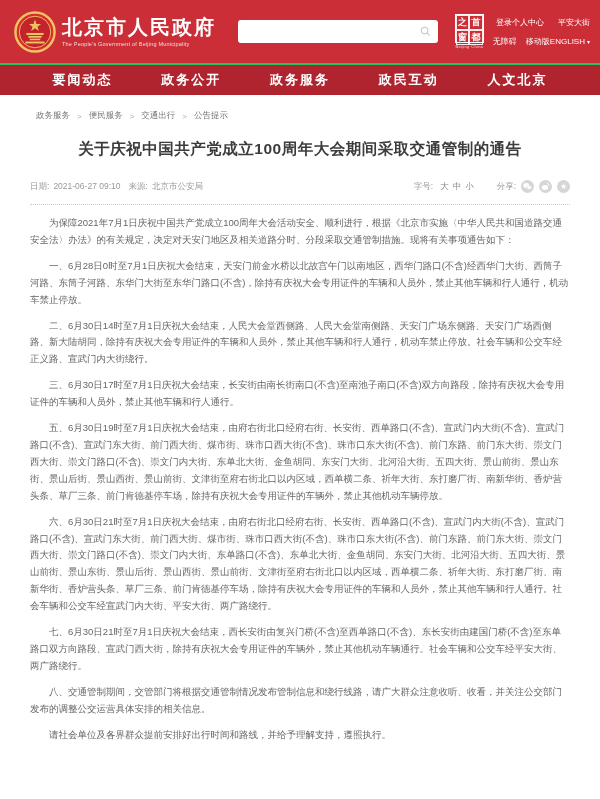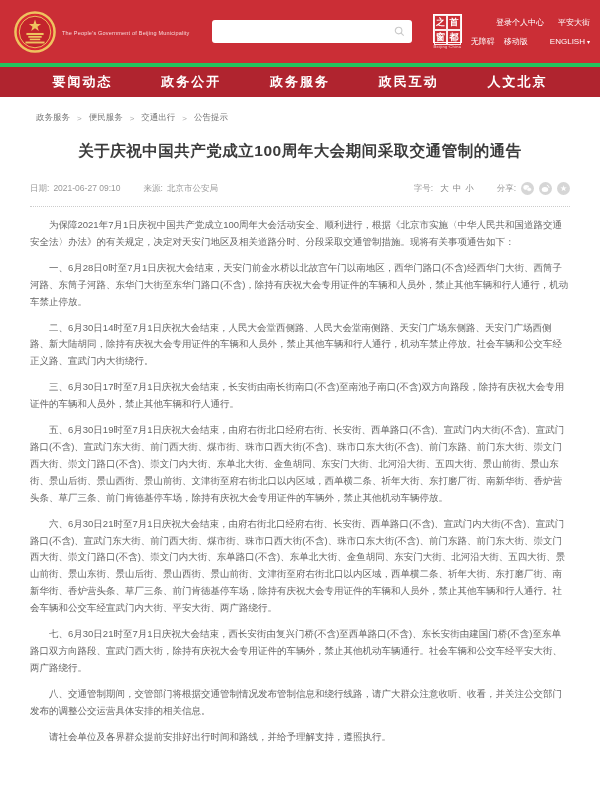--- a/index.html
+++ b/index.html
@@ -31,44 +31,44 @@
     grid-template-columns:1fr 1fr;grid-template-rows:1fr 1fr;cursor:pointer;}
   .stamp span{
     display:flex;align-items:center;justify-content:center;
     color:#fff;font-size:9px;font-weight:bold;border:0.5px solid rgba(255,255,255,.9);
     font-family:"DejaVu Serif",serif;
   }
   .stamp-wrap{display:flex;flex-direction:column;align-items:center;gap:1px;}
   .stamp-caption{color:#f4cfd1;font-size:4px;letter-spacing:.3px;}
   .toplinks{display:flex;flex-direction:column;gap:8px;align-items:flex-end;justify-content:flex-end;}
   .toplinks .row{display:flex;gap:14px;}
-  .toplinks .row2{gap:22px;}
+  .toplinks .row2{gap:0;}
   .toplink{color:#fff;font-size:8px;cursor:pointer;white-space:nowrap;display:flex;align-items:center;gap:2px;}
   .caret{font-size:6px;color:#fff;}
   
   .nav{
-    background:#b0242f;border-top:4px solid #22c55e;height:30px;
+    background:#b0242f;border-top:2px solid #22c55e;height:30px;
     display:flex;align-items:center;justify-content:space-around;padding:0 28px;
   }
   .nav-item{color:#fff;font-size:13px;font-weight:bold;letter-spacing:2px;cursor:pointer;}
   
   .breadcrumb{padding:15px 36px 0;font-size:8.5px;color:#777;display:flex;align-items:center;}
   .breadcrumb .sep{color:#aaa;margin:0 7px;font-size:8px;}
   .breadcrumb span[data-name="breadcrumb-item"]{cursor:pointer;}
   
   .article-title{
     text-align:center;font-size:15.5px;font-weight:bold;color:#3c3c3c;
     margin:17px 30px 0;letter-spacing:.5px;
   }
   .meta-row{
     display:flex;justify-content:space-between;align-items:center;
     margin:20px 30px 0;font-size:8.5px;color:#999;
   }
   .meta-left span{margin-right:4px;}
-  .meta-left .gap{margin-left:19px;}
+  .meta-left .gap{margin-left:4px;}
   .meta-right{display:flex;align-items:center;gap:5px;}
   .fs-opt{color:#888;cursor:pointer;margin:0 2px;}
   .share-label{margin-left:16px;}
   .share-ic{
     width:13px;height:13px;border-radius:50%;background:#d6d6d6;color:#fff;
     display:inline-flex;align-items:center;justify-content:center;cursor:pointer;
     font-size:8px;line-height:1;
   }
   .divider{border-top:1px dotted #ccc;margin:11px 30px 0;}
   .article-body{margin:10px 30px 0;font-size:9.5px;color:#666;}
@@ -83,20 +83,21 @@
       <circle cx="22" cy="22" r="20.5" fill="#d82a32"></circle>
       <circle cx="22" cy="22" r="20.5" fill="none" stroke="#efc35f" stroke-width="2.6"></circle>
       <circle cx="22" cy="22" r="16.5" fill="#c3242c" stroke="#efc35f" stroke-width="1"></circle>
       <polygon points="22,9 23.6,13.6 28.4,13.6 24.6,16.4 26,21 22,18.2 18,21 19.4,16.4 15.6,13.6 20.4,13.6" fill="#efc35f"></polygon>
       <rect x="13" y="23" width="18" height="2.2" fill="#efc35f"></rect>
       <rect x="15" y="26.2" width="14" height="1.8" fill="#efc35f"></rect>
       <rect x="16.5" y="29" width="11" height="1.6" fill="#efc35f"></rect>
       <rect x="12" y="32" width="20" height="2" fill="#efc35f"></rect>
     </svg>
     <div class="site-names">
+      <span class="site-name" data-name="site-title">北京市人民政府</span>
       <span class="site-name-en" data-name="site-title-en">The People's Government of Beijing Municipality</span>
     </div>
   </div>
 
   <div class="search-box" data-name="header-search">
     <input type="text" data-name="search-input" placeholder="" style="">
     <svg width="11" height="11" viewBox="0 0 12 12" data-name="search-icon">
       <circle cx="5" cy="5" r="3.6" fill="none" stroke="#c9c9c9" stroke-width="1.2"></circle>
       <line x1="7.8" y1="7.8" x2="10.6" y2="10.6" stroke="#c9c9c9" stroke-width="1.2"></line>
     </svg>

